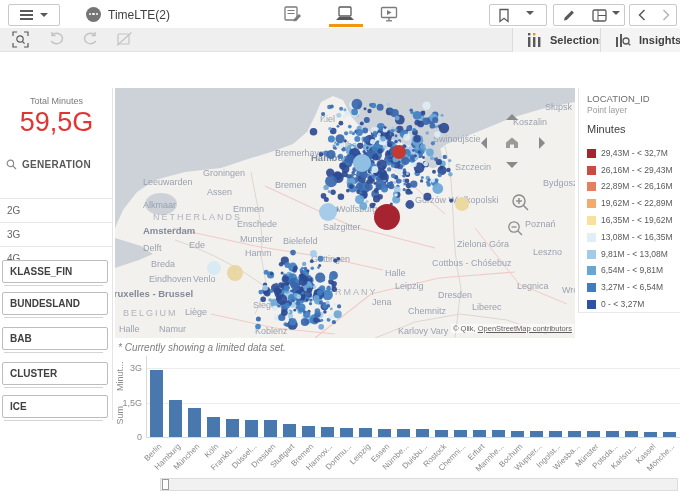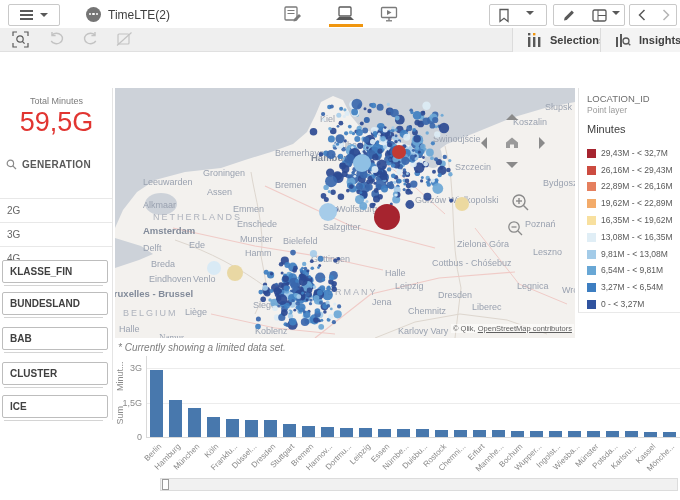--- a/index.html
+++ b/index.html
@@ -293,21 +293,21 @@
         <span class="ml c" style="left: 168px; top: 148px;">Bielefeld</span>
         <span class="ml c" style="left: 28px; top: 155px;">Delft</span>
         <span class="ml c" style="left: 74px; top: 152px;">Ede</span>
         <span class="ml c" style="left: 36px; top: 171px;">Breda</span>
         <span class="ml c" style="left: 34px; top: 186px;">Eindhoven</span>
         <span class="ml c" style="left: 78px; top: 186px;">Venlo</span>
         <span class="ml b" style="left: -8px; top: 200px;">Bruxelles - Brussel</span>
         <span class="ml u" style="left: 8px; top: 220px;">BELGIUM</span>
         <span class="ml c" style="left: 70px; top: 219px;">Liège</span>
         <span class="ml c" style="left: 4px; top: 236px;">Halle</span>
-        <span class="ml c" style="left: 44px; top: 244px; font-family: Liberation Serif, serif;">Namur</span>
+        <span class="ml c" style="left: 44px; top: 236px;">Namur</span>
         <span class="ml c" style="left: 140px; top: 238px;">Koblenz</span>
         <span class="ml c" style="left: 138px; top: 212px;">Siegen</span>
         <span class="ml u" style="left: 203px; top: 199px;">GERMANY</span>
         <span class="ml c" style="left: 168px; top: 186px;">Kassel</span>
         <span class="ml c" style="left: 196px; top: 166px;">Göttingen</span>
         <span class="ml c" style="left: 222px; top: 116px;">Wolfsburg</span>
         <span class="ml c" style="left: 208px; top: 134px;">Salzgitter</span>
         <span class="ml c" style="left: 270px; top: 180px;">Halle</span>
         <span class="ml c" style="left: 280px; top: 193px;">Leipzig</span>
         <span class="ml c" style="left: 257px; top: 209px;">Jena</span>

